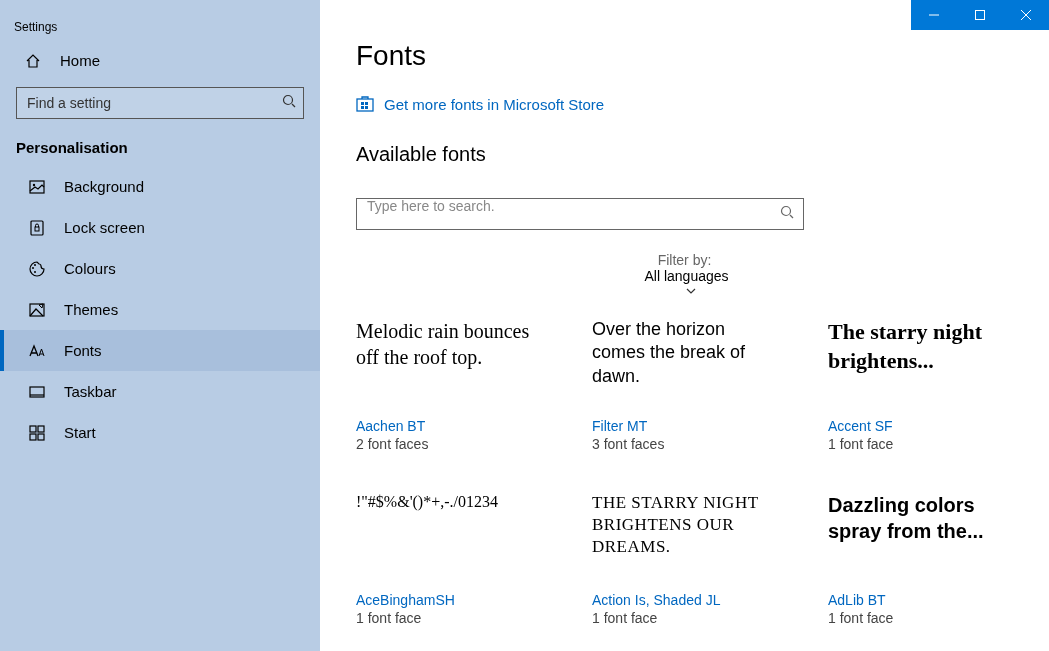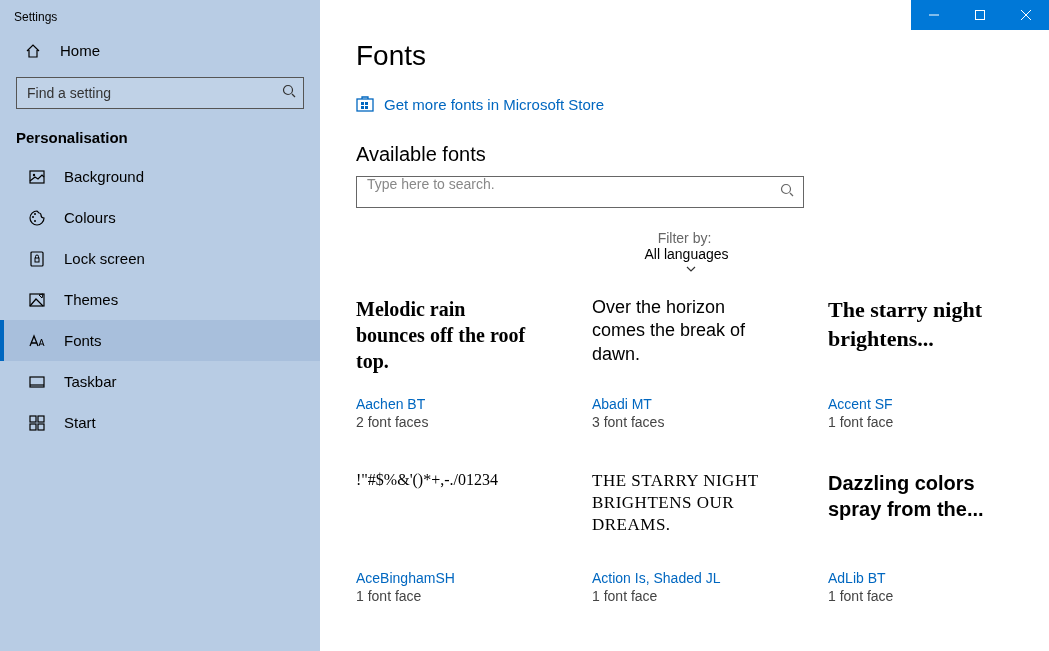--- a/index.html
+++ b/index.html
@@ -1,20 +1,20 @@
 <!DOCTYPE html>
 <html><head>
 <meta charset="utf-8">
 <style>
   * { margin: 0; padding: 0; box-sizing: border-box; font-family: "Segoe UI", Tahoma, sans-serif; }
   body { width: 1049px; height: 651px; overflow: hidden; background: #fff; display: flex; }
 
   
   .sidebar { width: 320px; height: 100%; background: #b8cce4; display: flex; flex-direction: column; }
-  .app-title { padding: 10px 14px 8px; font-size: 12px; }
+  .app-title { padding: 20px 14px 8px; font-size: 12px; }
   .home { display: flex; align-items: center; padding: 10px 24px 12px; font-size: 15px; cursor: pointer; }
   .home .ico { width: 18px; margin-right: 18px; display: flex; align-items: center; justify-content: center; }
   .search-box { margin: 6px 16px 14px; position: relative; border-radius: 14px; }
   .search-box input {
     width: 100%; height: 32px; padding: 0 34px 0 10px; font-size: 14px;
     background: rgba(255,255,255,0.12); border: 1px solid #555; color: #222;
   }
   .search-box input::placeholder { color: #333; }
   .search-box .ico { position: absolute; right: 8px; top: 7px; pointer-events: none; }
   .section-head { padding: 6px 16px 10px; font-weight: 600; font-size: 15px; }
@@ -28,41 +28,41 @@
 
   
   .main { flex: 1; position: relative; display: flex; flex-direction: column; overflow: hidden; background: #fff; }
   .titlebar { height: 30px; display: flex; justify-content: flex-end; }
   .tb-btn { width: 46px; height: 30px; display: flex; align-items: center; justify-content: center; cursor: pointer; }
   .tb-active { background: #0078d7; }
   .content { padding: 10px 36px; overflow: hidden; }
   .page-title { font-size: 28px; font-weight: 400; margin-bottom: 22px; }
   .store-link { display: flex; align-items: center; color: #0067c0; font-size: 15px; cursor: pointer; margin-bottom: 28px; }
   .store-link .ico { margin-right: 10px; }
-  .section-title { font-size: 20px; font-weight: 400; margin-bottom: 9px; }
+  .section-title { font-size: 20px; font-weight: 400; margin-bottom: 31px; }
   .font-search { position: relative; width: 448px; margin-bottom: 22px; }
   .font-search input {
     width: 100%; height: 32px; padding: 0 34px 16px 10px; font-size: 14px;
     border: 1px solid #666; background: #fff;
   }
   .font-search input::placeholder { color: #888; }
   .font-search .ico { position: absolute; right: 10px; top: 8px; pointer-events: none; }
   .filter { font-size: 14px; color: #666; margin-bottom: 18px; display:flex; align-items:center; cursor:pointer;flex-direction:column;}
   .filter .val { color:#000; margin-left:4px; }
   .filter .chev { margin-left:12px; }
 
   .font-grid { display: grid; grid-template-columns: repeat(3, 176px); column-gap: 60px; row-gap: 40px; }
   .font-card { width: 176px; cursor: pointer; }
   .sample {
     font-size: 20px; font-weight: 700; line-height: 1.3; color: #000;
     height: 92px; overflow: hidden; margin-bottom: 8px;
   }
   .font-name { color: #0067c0; font-size: 14px; margin-bottom: 2px; }
   .font-faces { color: #444; font-size: 14px; }
-  .s1 { font-family: Georgia, serif; font-weight:700; }
+  .s1 { font-family: Georgia, serif; font-weight:400; }
   .s2 { font-family: Arial, sans-serif; font-weight:400; font-size:18px; }
   .s3 { font-family: Liberation Serif, serif; font-weight:900; font-size:22px; }
   .s4 { font-family: Tahoma; font-weight:400; font-size:16px; }
   .s5 { font-family: Georgia; font-weight:400; font-size:17px; font-variant: small-caps; letter-spacing:0.5px;}
   .s6 { font-family: Arial; font-weight:900; font-size:20px; }
 </style>
 </head>
 <body>
 
 <div class="sidebar">
@@ -92,37 +92,37 @@
             <rect x="1" y="2" width="14" height="12" fill="none" stroke="#000" stroke-width="1.2"></rect>
             <circle cx="5" cy="6" r="1.2" fill="#000"></circle>
             <path d="M1 12 L6 8 L9 10 L13 6 L15 8" fill="none" stroke="#000" stroke-width="1.2"></path>
           </svg>
         </span>
         <span>Background</span>
       </div>
       <div class="nav-item">
         <span class="ico">
           <svg width="16" height="16" viewBox="0 0 16 16">
+            <rect x="2" y="1" width="12" height="14" rx="1" fill="none" stroke="#000" stroke-width="1.2"></rect>
+            <rect x="6" y="7" width="4" height="4" fill="none" stroke="#000" stroke-width="1"></rect>
+            <path d="M6.5 7 V5.5 A1.5 1.5 0 0 1 9.5 5.5 V7" fill="none" stroke="#000" stroke-width="1"></path>
+          </svg>
+        </span>
+        <span>Lock screen</span>
+      </div>
+      <div class="nav-item">
+        <span class="ico">
+          <svg width="16" height="16" viewBox="0 0 16 16">
             <path d="M8 1 A7 7 0 1 0 15 8 A3 3 0 0 1 12 5 A2 2 0 0 0 10 3 Z" fill="none" stroke="#000" stroke-width="1.2"></path>
             <circle cx="4" cy="7" r="1" fill="#000"></circle>
             <circle cx="6" cy="4" r="1" fill="#000"></circle>
             <circle cx="6" cy="11" r="1" fill="#000"></circle>
           </svg>
         </span>
         <span>Colours</span>
-      </div>
-      <div class="nav-item">
-        <span class="ico">
-          <svg width="16" height="16" viewBox="0 0 16 16">
-            <rect x="2" y="1" width="12" height="14" rx="1" fill="none" stroke="#000" stroke-width="1.2"></rect>
-            <rect x="6" y="7" width="4" height="4" fill="none" stroke="#000" stroke-width="1"></rect>
-            <path d="M6.5 7 V5.5 A1.5 1.5 0 0 1 9.5 5.5 V7" fill="none" stroke="#000" stroke-width="1"></path>
-          </svg>
-        </span>
-        <span>Lock screen</span>
       </div>
       <div class="nav-item">
         <span class="ico">
           <svg width="16" height="16" viewBox="0 0 16 16">
             <rect x="1" y="2" width="14" height="12" fill="none" stroke="#000" stroke-width="1.2"></rect>
             <path d="M1 14 L7 7 L14 14" fill="none" stroke="#000" stroke-width="1.2"></path>
             <path d="M10 3 L13 6 L14 2 Z" fill="none" stroke="#000" stroke-width="1"></path>
           </svg>
         </span>
         <span>Themes</span>
@@ -214,21 +214,21 @@
       </span>
     </div>
     <div class="font-grid" id="font-grid">
         <div class="font-card">
           <div class="sample s1">Melodic rain bounces off the roof top.</div>
           <div class="font-name">Aachen BT</div>
           <div class="font-faces">2 font faces</div>
         </div>
         <div class="font-card">
           <div class="sample s2">Over the horizon comes the break of dawn.</div>
-          <div class="font-name">Abadi MT</div>
+          <div class="font-name">Filter MT</div>
           <div class="font-faces">3 font faces</div>
         </div>
         <div class="font-card">
           <div class="sample s3">The starry night brightens...</div>
           <div class="font-name">Accent SF</div>
           <div class="font-faces">1 font face</div>
         </div>
         <div class="font-card">
           <div class="sample s4">!"#$%&amp;'()*+,-./01234</div>
           <div class="font-name">AceBinghamSH</div>

